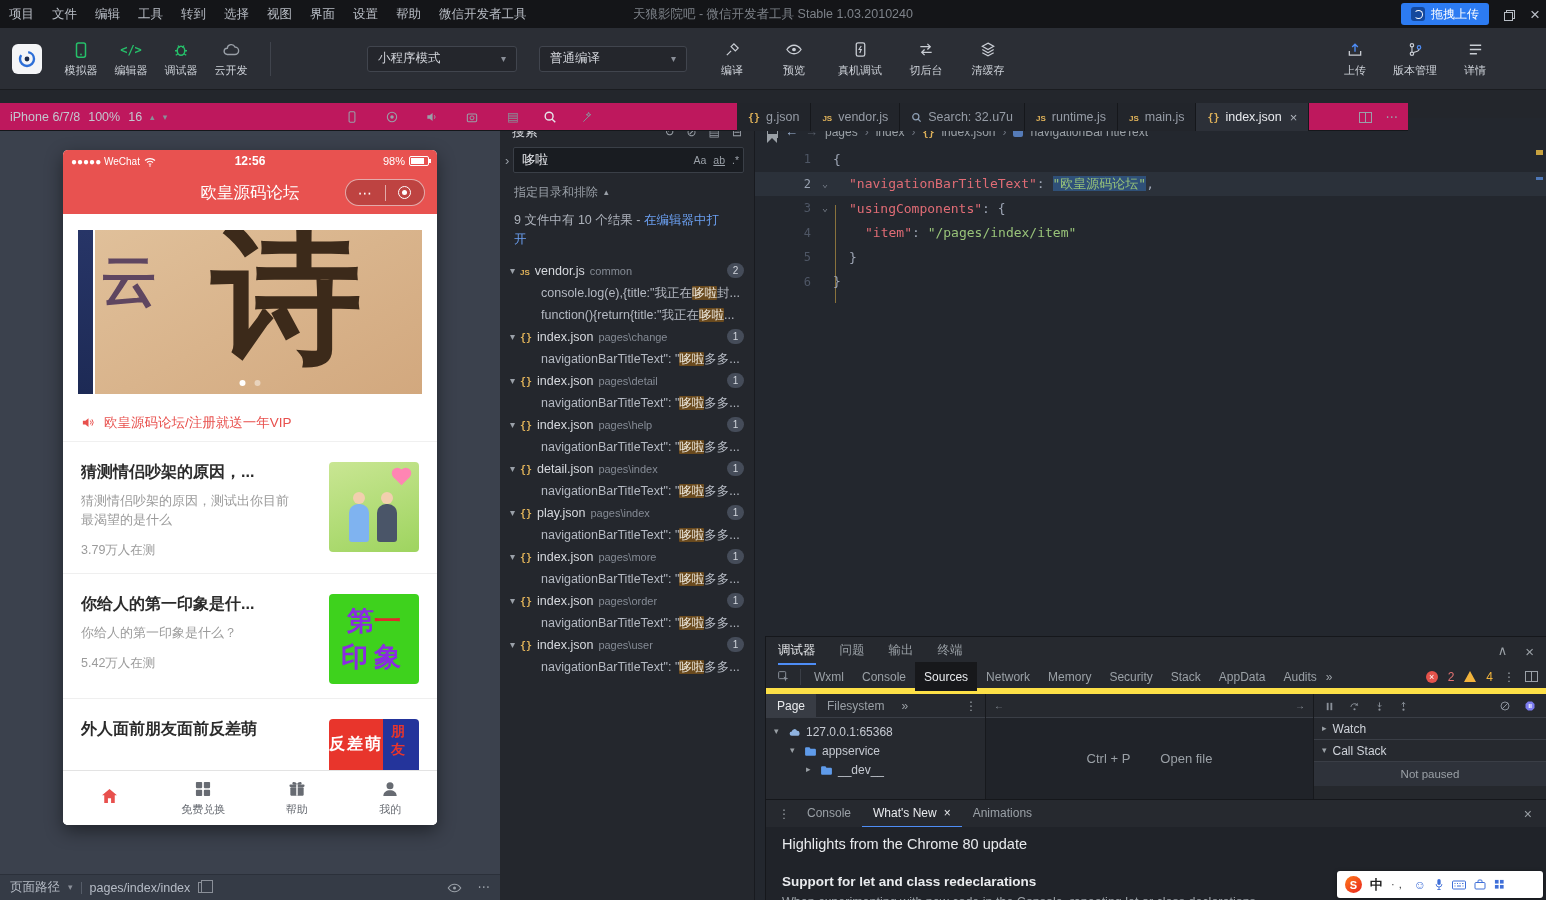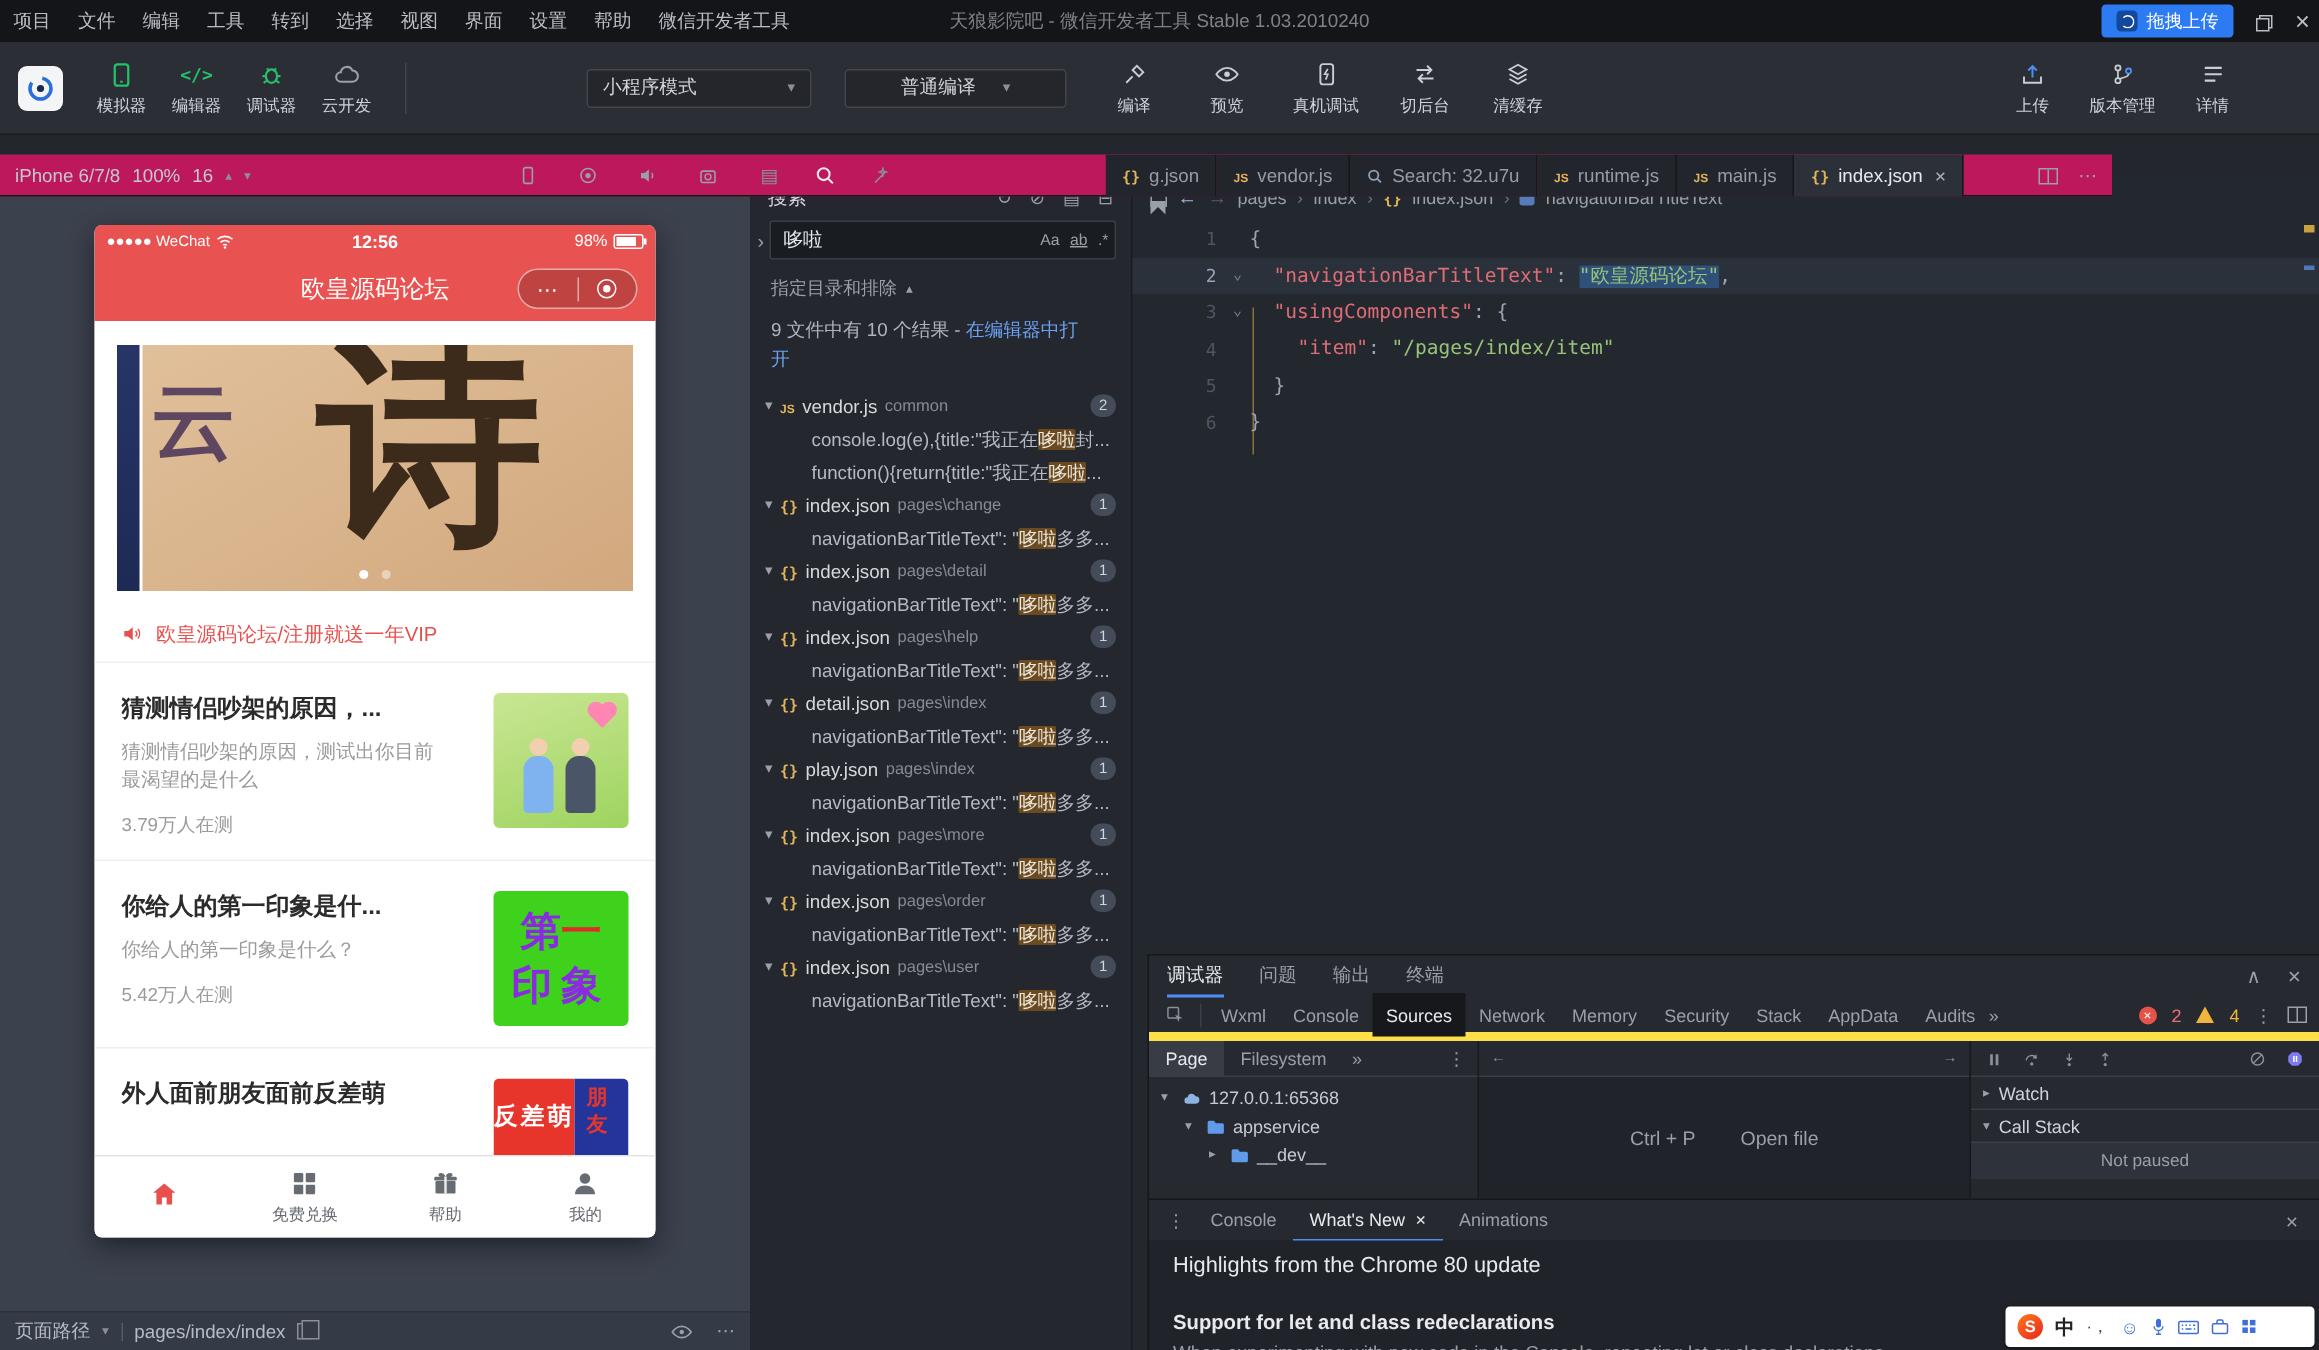--- a/index.html
+++ b/index.html
@@ -267,25 +267,25 @@
     <div class="tb-btn">
       <span class="ic">
           <svg class="svgi" width="20" height="18" viewBox="0 0 24 24">
             <path d="M7 18a4.2 4.2 0 010-8.4A5.4 5.4 0 0117.3 8 4.3 4.3 0 0117 18H7z" fill="none" stroke="#9aa0a8" stroke-width="1.8"></path>
           </svg>
         </span>
       <span>云开发</span>
     </div>
   </div>
   <div class="tb-sep"></div>
-  <div class="tb-select" style="margin-left:106px;width:150px;justify-content:space-between">
+  <div class="tb-select" style="margin-left:82px;width:150px;justify-content:space-between">
     <span>小程序模式</span>
       <span class="gi gi-down"></span>
   </div>
-  <div class="tb-select" style="margin-left:22px;width:148px;justify-content:center">
+  <div class="tb-select" style="margin-left:22px;width:148px;justify-content:space-between">
     <span>普通编译</span>
       <span class="gi gi-down"></span>
   </div>
   <div class="tb-group" style="margin-left:20px;gap:12px">
     <div class="tb-btn">
       <span class="ic">
           <svg class="svgi" width="17" height="17" viewBox="0 0 24 24">
             <path d="M4 20l6-6M10 8l6 6 4-4-6-6-4 4z" fill="none" stroke="#c9cdd4" stroke-width="1.8"></path>
           </svg>
         </span>

